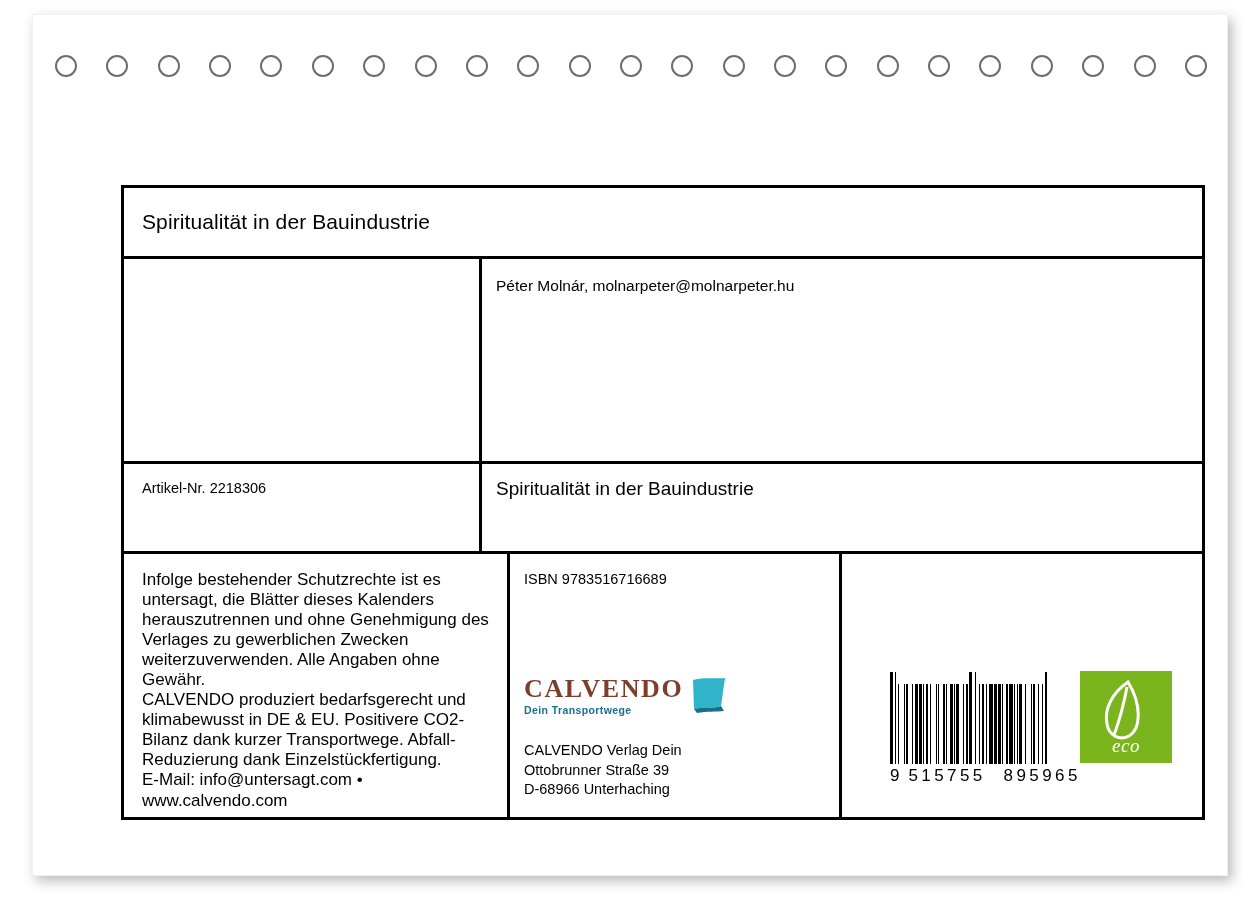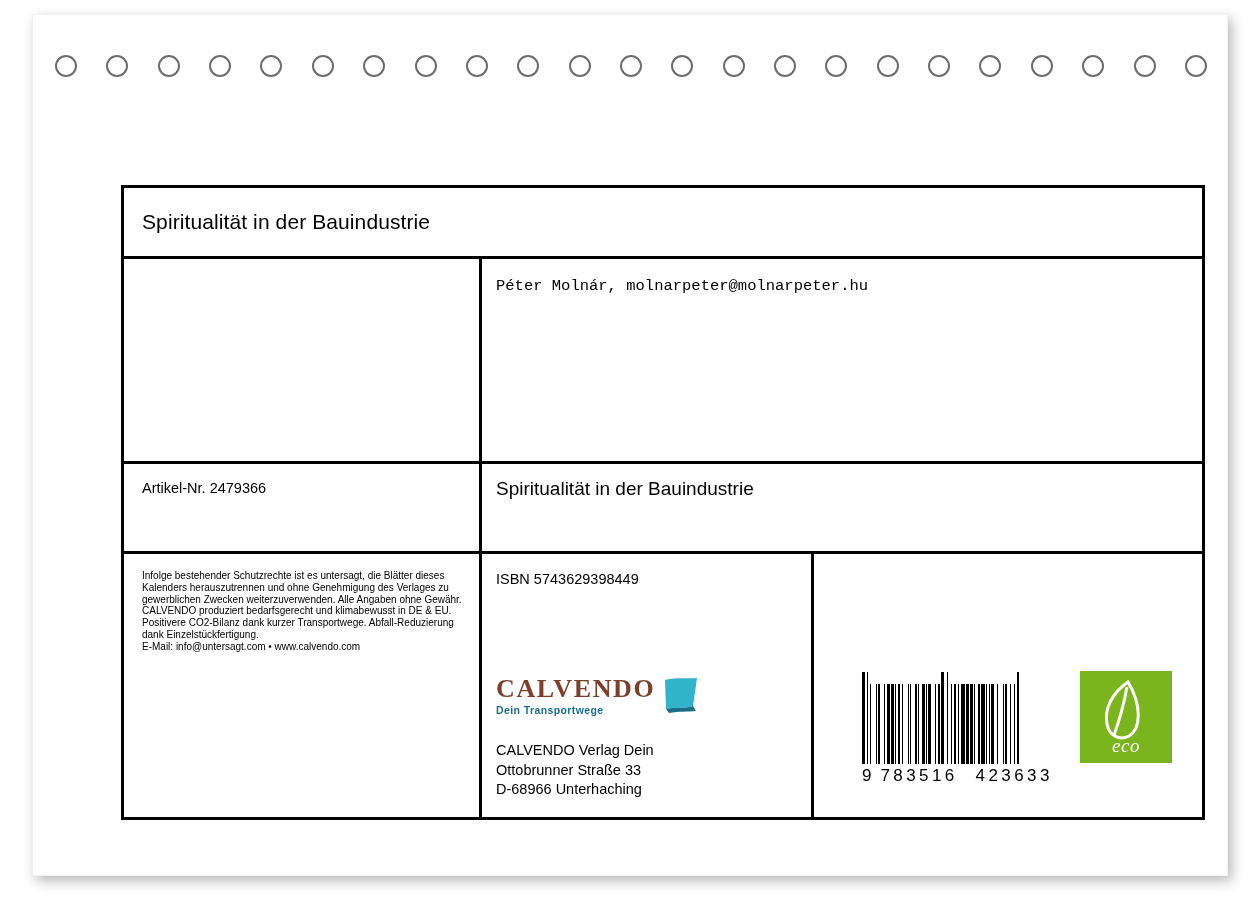--- a/index.html
+++ b/index.html
@@ -94,21 +94,20 @@
     width: 358px;
     border-right: 3px solid #000000;
     box-sizing: border-box;
   }
   .cell-author {
     flex: 1;
     padding: 18px 0 0 14px;
     box-sizing: border-box;
     font-size: 15.5px;
     color: #000000;
-    font-family: Liberation Mono, monospace;
   }
 
   
   .row-article {
     height: 90px;
   }
   .cell-article {
     width: 358px;
     border-right: 3px solid #000000;
     box-sizing: border-box;
@@ -122,25 +121,25 @@
     box-sizing: border-box;
     font-size: 19px;
     color: #000000;
   }
 
   
   .row-footer {
     height: 266px;
   }
   .cell-legal {
-    width: 358px;
+    width: 386px;
     border-right: 3px solid #000000;
     box-sizing: border-box;
     padding: 16px 14px 0 18px;
-    font-size: 10px;
+    font-size: 17px;
     line-height: 1.18;
     color: #000000;
   }
   .cell-legal p {
     margin: 0;
   }
   .cell-publisher {
     width: 332px;
     border-right: 3px solid #000000;
     box-sizing: border-box;
@@ -294,49 +293,49 @@
       <div class="row row-title">
         <div class="title-cell">Spiritualität in der Bauindustrie</div>
       </div>
 
       <div class="row row-author">
         <div class="cell-left-blank"></div>
         <div class="cell-author">Péter Molnár, molnarpeter@molnarpeter.hu</div>
       </div>
 
       <div class="row row-article">
-        <div class="cell-article">Artikel-Nr. 2479366</div>
+        <div class="cell-article">Artikel-Nr. 2218306</div>
         <div class="cell-subtitle">Spiritualität in der Bauindustrie</div>
       </div>
 
       <div class="row row-footer">
 
         <div class="cell-legal">
           <p>Infolge bestehender Schutzrechte ist es untersagt, die Blätter dieses Kalenders herauszutrennen und ohne Genehmigung des Verlages zu gewerblichen Zwecken weiterzuverwenden. Alle Angaben ohne Gewähr.</p>
           <p>CALVENDO produziert bedarfsgerecht und klimabewusst in DE &amp; EU. Positivere CO2-Bilanz dank kurzer Transportwege. Abfall-Reduzierung dank Einzelstückfertigung.</p>
           <p>E-Mail: info@untersagt.com • www.calvendo.com</p>
         </div>
 
         <div class="cell-publisher">
-          <div class="isbn-line">ISBN 5743629398449</div>
+          <div class="isbn-line">ISBN 9783516716689</div>
 
           <div class="calvendo-logo">
             <div class="calvendo-wordmark">
               <span class="calvendo-main">CALVENDO</span>
               <span class="calvendo-sub">Dein Transportwege</span>
             </div>
             <svg class="calvendo-mark" viewBox="0 0 36 38">
               <path d="M2 4 C14 1, 26 3, 34 2 L30 30 C20 33, 10 31, 3 33 Z" fill="#2fb4c9"></path>
               <path d="M30 30 C20 33, 10 31, 3 33 L6 37 C16 35, 25 36, 33 35 Z" fill="#1b6e8a"></path>
             </svg>
           </div>
 
           <div class="publisher-address">
             <div>CALVENDO Verlag Dein</div>
-            <div>Ottobrunner Straße 33</div>
+            <div>Ottobrunner Straße 39</div>
             <div>D-68966 Unterhaching</div>
           </div>
         </div>
 
         <div class="cell-barcode">
           <div class="barcode-wrap">
             <div class="bars" id="barcode-bars">
                 <span style="width: 3.45px; height: 92px; background: rgb(0, 0, 0);"></span>
                 <span style="width: 1.15px; height: 92px; background: transparent;"></span>
                 <span style="width: 1.15px; height: 92px; background: rgb(0, 0, 0);"></span>
@@ -413,22 +412,22 @@
                 <span style="width: 2.3px; height: 80px; background: transparent;"></span>
                 <span style="width: 1.15px; height: 80px; background: rgb(0, 0, 0);"></span>
                 <span style="width: 3.45px; height: 80px; background: transparent;"></span>
                 <span style="width: 1.15px; height: 80px; background: rgb(0, 0, 0);"></span>
                 <span style="width: 1.15px; height: 92px; background: transparent;"></span>
                 <span style="width: 2.3px; height: 92px; background: rgb(0, 0, 0);"></span>
                 <span style="width: 1.15px; height: 92px; background: transparent;"></span>
               </div>
             <div class="barcode-digits">
               <span class="bc-lead">9</span>
-              <span class="bc-left">783516</span>
-              <span class="bc-right">423633</span>
+              <span class="bc-left">515755</span>
+              <span class="bc-right">895965</span>
             </div>
           </div>
 
           <div class="eco-badge">
             <svg class="leaf" width="56" height="66" viewBox="0 0 56 66">
               <path d="M30 3 C14 14, 6 30, 9 45 C11 57, 22 62, 31 57 C43 50, 44 26, 30 3 Z" fill="none" stroke="#ffffff" stroke-width="3"></path>
               <path d="M29 8 C26 24, 22 40, 16 56" fill="none" stroke="#ffffff" stroke-width="3"></path>
             </svg>
             <span class="eco-text">eco</span>
           </div>

